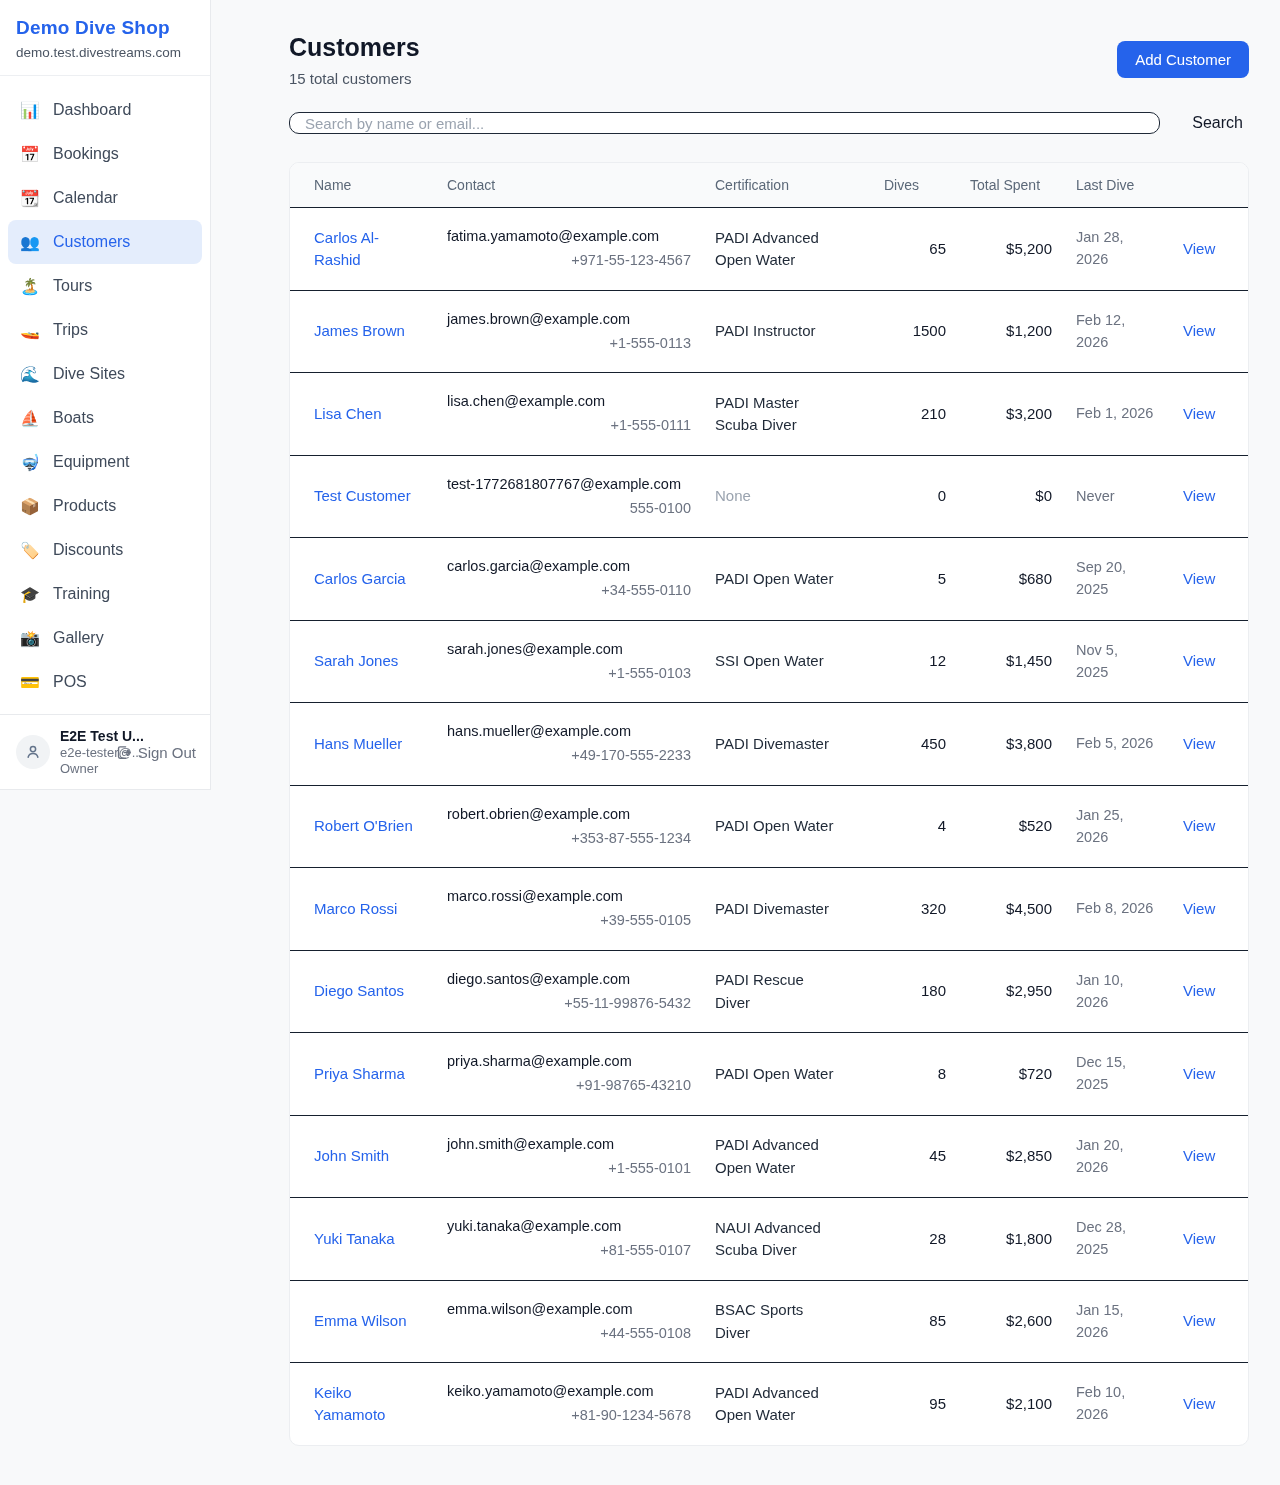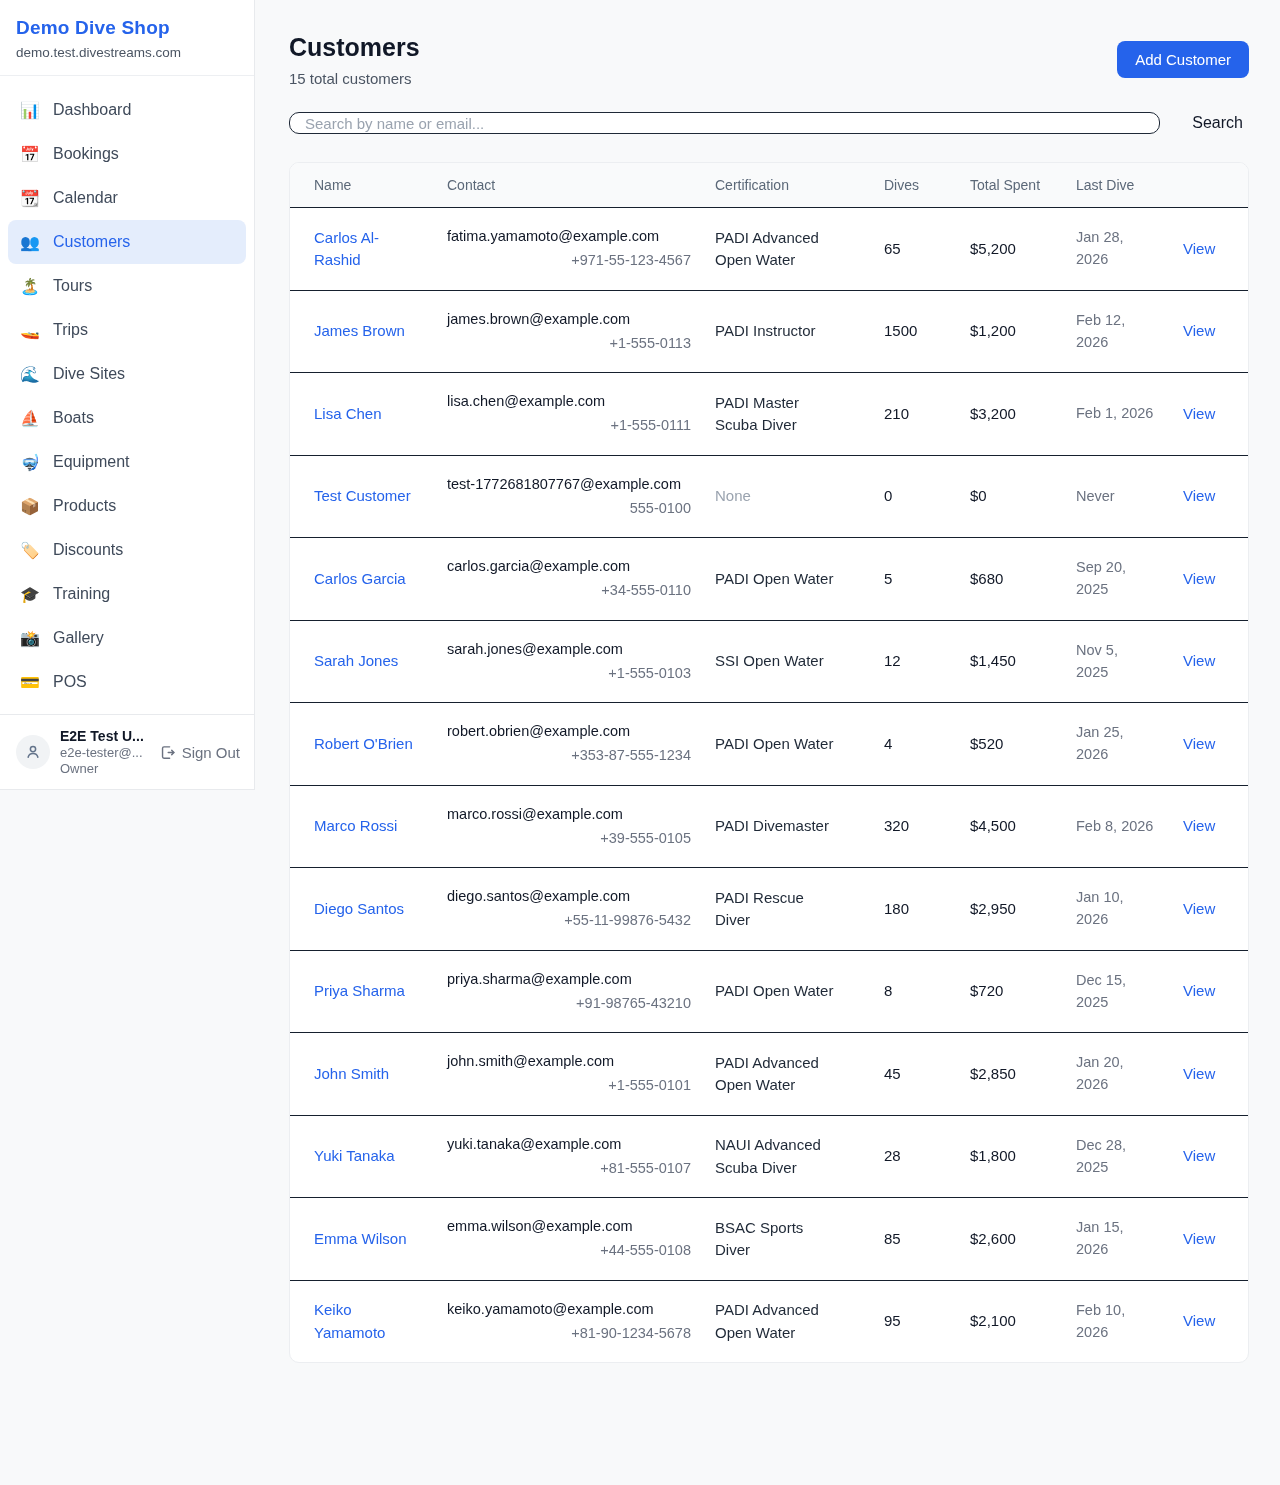--- a/index.html
+++ b/index.html
@@ -7,21 +7,21 @@
   body {
     background: #f8f9fa;
     font-family: "Liberation Sans", sans-serif;
     color: #0f172a;
     position: relative;
   }
 
   
   .sidebar {
     position: absolute; left: 0; top: 0;
-    width: 255px;
+    width: 211px;
     background: #ffffff;
     border-right: 1px solid #e8eaed;
     border-bottom: 1px solid #e8eaed;
   }
   .sidebar-header { padding: 17px 16px 15px; border-bottom: 1px solid #edeff2; }
   .shop-title { font-size: 19px; font-weight: bold; color: #2563eb; letter-spacing: .2px; }
   .shop-domain { font-size: 13.5px; color: #4b5563; margin-top: 6px; }
 
   .nav { padding: 12px 8px 10px; }
   .nav-item {
@@ -112,21 +112,21 @@
     border-bottom: 1px solid #16202e;
     word-wrap: break-word;
   }
   tbody tr:last-child td { border-bottom: none; }
 
   .name-link { color: #2563eb; font-weight: 500; text-decoration: none; display: inline-block; max-width: 100px; cursor: pointer; }
   .email { color: #111827; font-size: 14.5px; }
   .phone { color: #6b7280; font-size: 14.5px; margin-top: 2px; text-align: right; }
   .cert { color: #1f2937; max-width: 122px; }
   .cert.muted { color: #9aa3af; }
-  .dives, .spent { color: #111827; }
+  .dives, .spent { color: #111827; text-align: right; }
   .last-dive { color: #6b7280; font-size: 14.5px; max-width: 78px; }
   .view-link { color: #2563eb; font-weight: 500; text-decoration: none; cursor: pointer; font-size: 15px; }
 
   .icon-svg { display: block; }
 </style>
 </head>
 <body>
 
 <aside class="sidebar">
   <div class="sidebar-header">
@@ -348,20 +348,36 @@
               <div class="cert">SSI Open Water</div>
             </td>
     <td class="dives">12</td>
     <td class="spent">$1,450</td>
     <td>
               <div class="last-dive">Nov 5, 2025</div>
             </td>
     <td><a class="view-link">View</a></td>
   </tr>
           <tr>
+    <td><a class="name-link">Hans Mueller</a></td>
+    <td>
+      <div class="email">hans.mueller@example.com</div>
+      <div class="phone">+49-170-555-2233</div>
+    </td>
+    <td>
+              <div class="cert">PADI Divemaster</div>
+            </td>
+    <td class="dives">450</td>
+    <td class="spent">$3,800</td>
+    <td>
+              <div class="last-dive">Feb 5, 2026</div>
+            </td>
+    <td><a class="view-link">View</a></td>
+  </tr>
+          <tr>
     <td><a class="name-link">Robert O'Brien</a></td>
     <td>
       <div class="email">robert.obrien@example.com</div>
       <div class="phone">+353-87-555-1234</div>
     </td>
     <td>
               <div class="cert">PADI Open Water</div>
             </td>
     <td class="dives">4</td>
     <td class="spent">$520</td>

